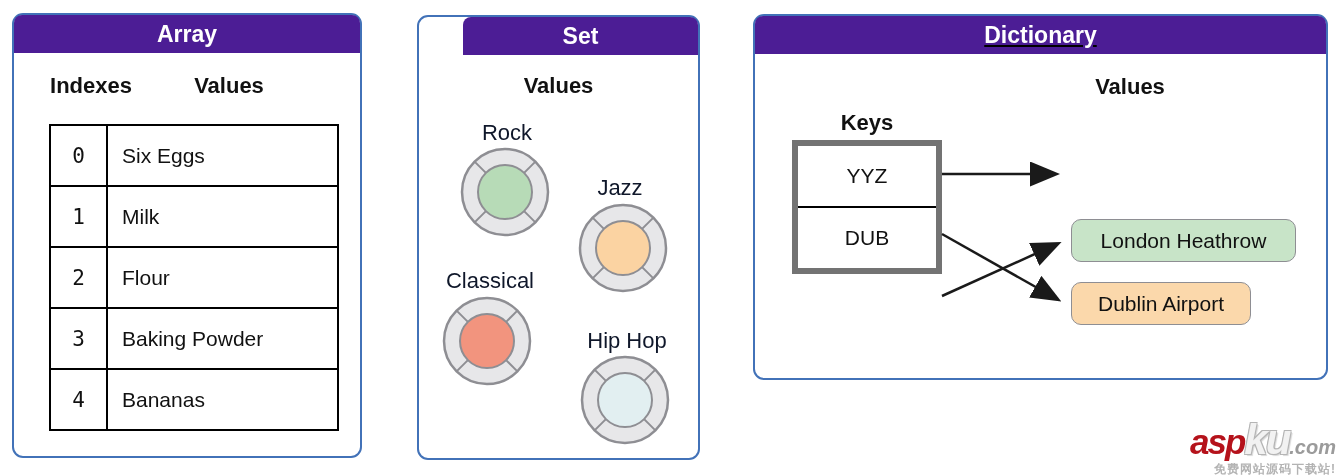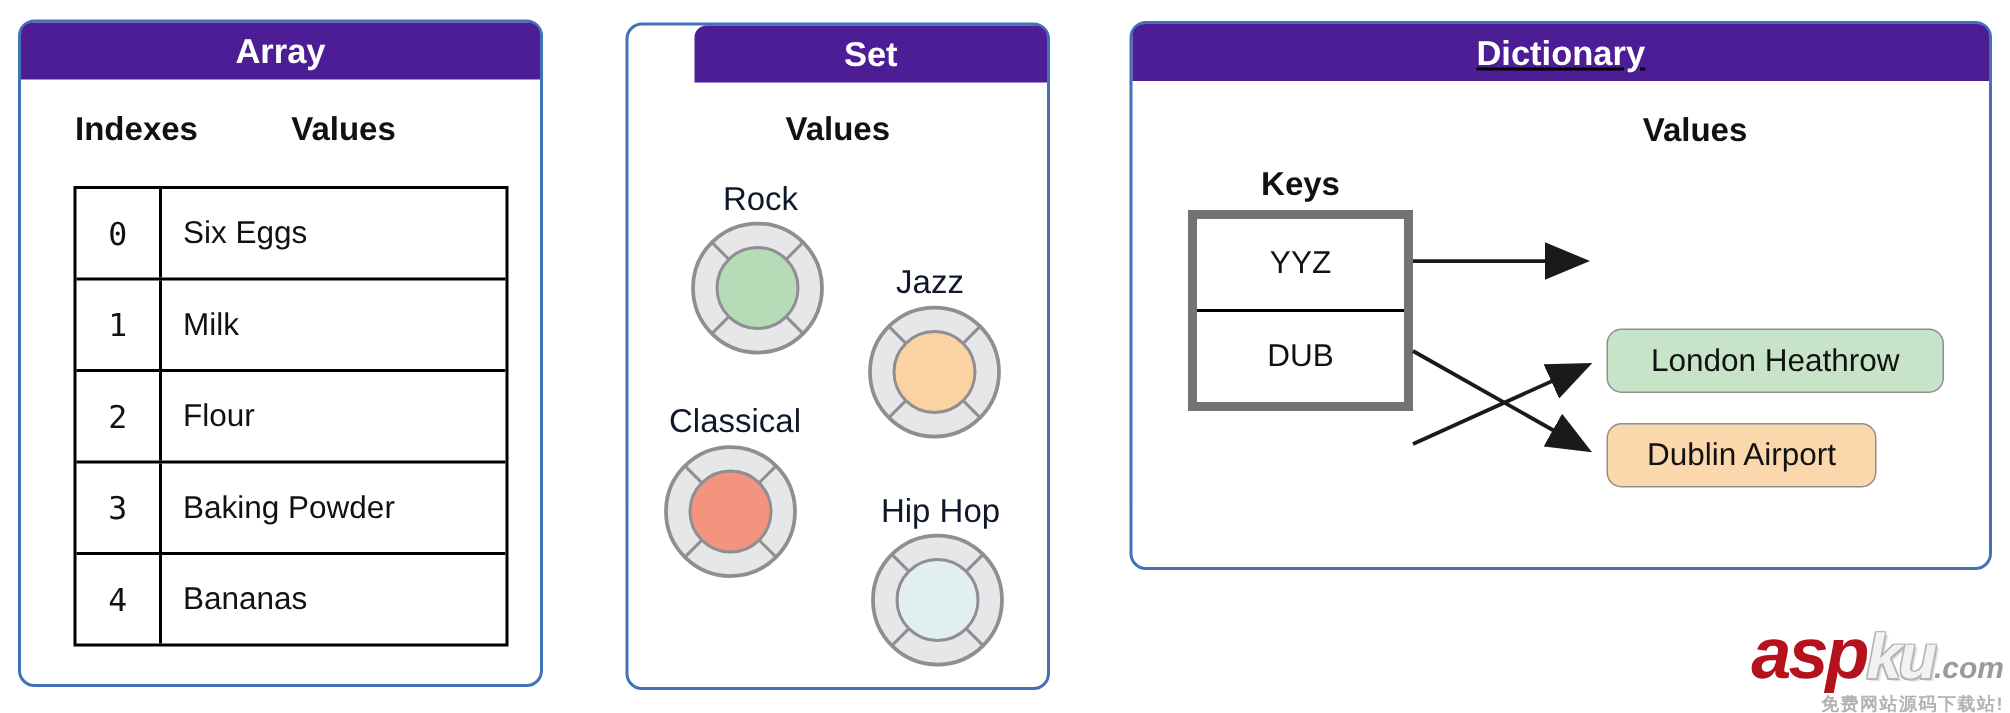--- a/index.html
+++ b/index.html
@@ -71,21 +71,21 @@
   #pill-0{left:315px;top:139px;width:206px;height:44px;}
   #pill-1{left:316px;top:203px;width:225px;height:43px;}
   #pill-2{left:316px;top:266px;width:180px;height:43px;}
   .arrows{position:absolute;left:0;top:0;pointer-events:none;}
 
   
   .watermark{
     position:absolute;right:4px;bottom:0px;text-align:right;line-height:1;
   }
   .wm-line1{white-space:nowrap;font-style:italic;font-weight:bold;}
-  .wm-asp{color:#b5121b;font-size:48px;letter-spacing:-2px;}
+  .wm-asp{color:#b5121b;font-size:35px;letter-spacing:-2px;}
   .wm-ku{
     color:#f2f2f2;font-size:42px;letter-spacing:-2px;
     text-shadow:-1px -1px 0 #b5b5b5,1px -1px 0 #b5b5b5,
                 -1px 1px 0 #b5b5b5,1px 1px 0 #b5b5b5,2px 2px 1px #d9d9d9;
     margin-top:29px;
   }
   .wm-com{color:#9b9b9b;font-size:20px;}
   .wm-line2{
     margin-top:2px;font-size:12px;font-weight:bold;color:#b3b3b3;
     letter-spacing:1px;

